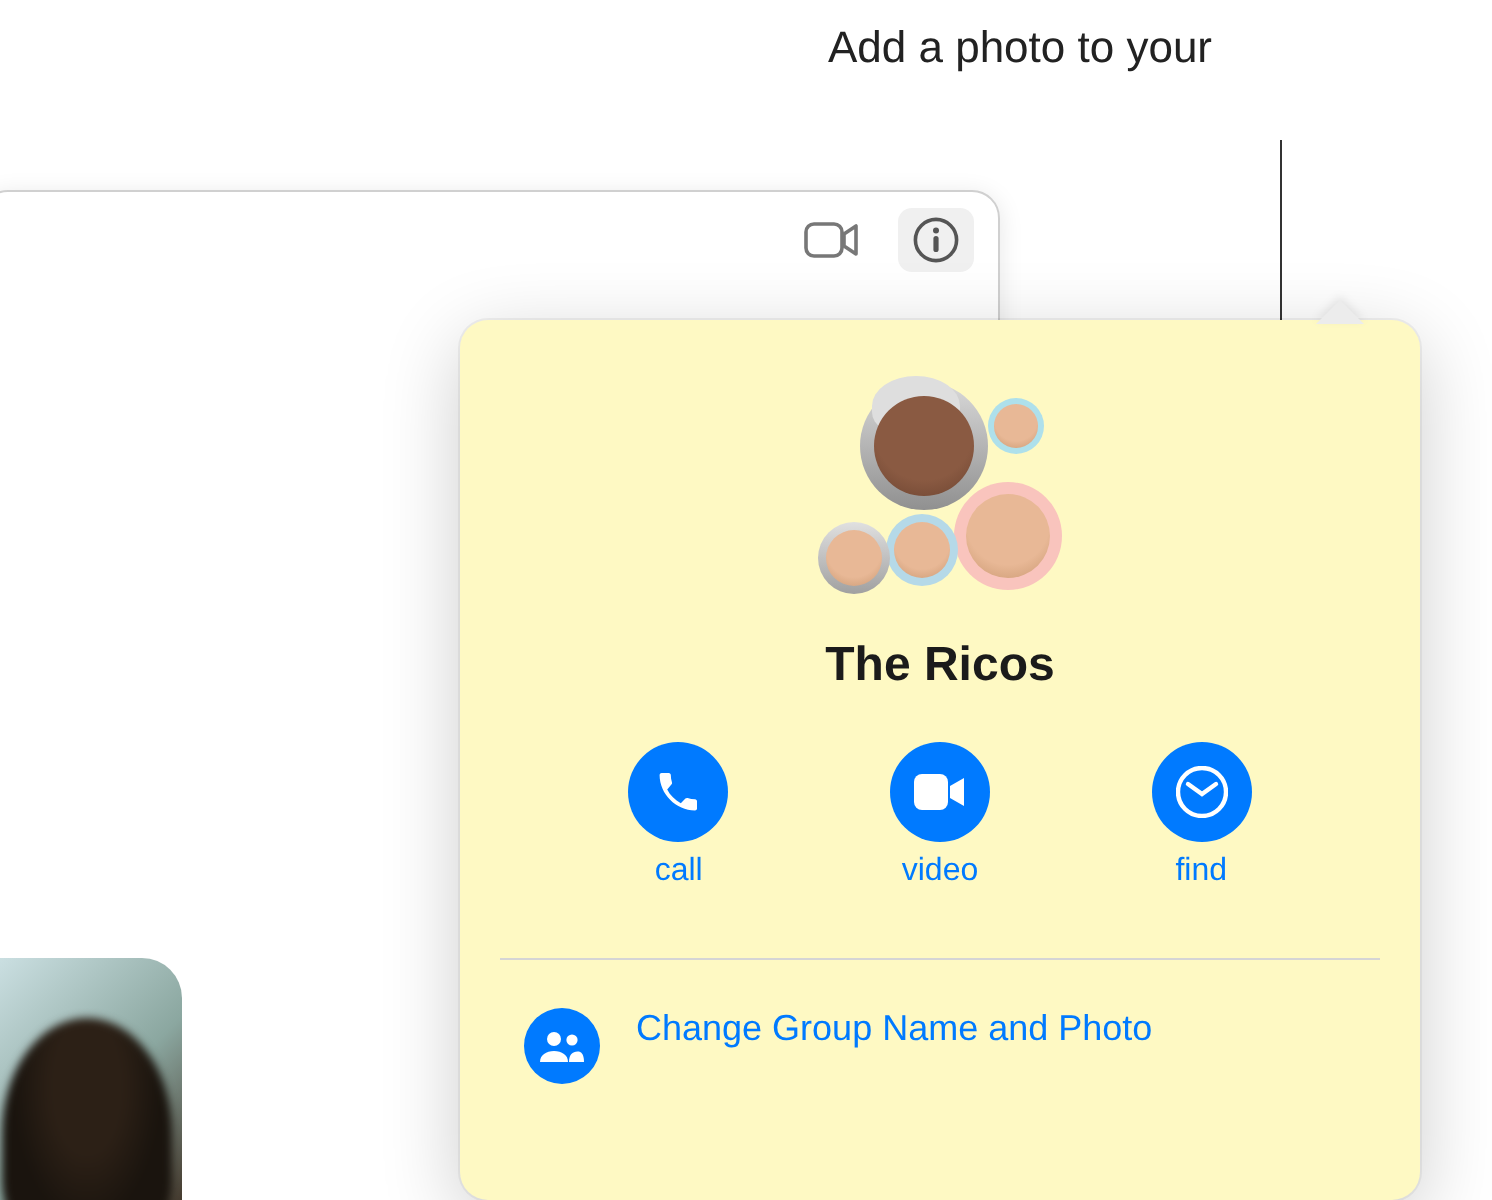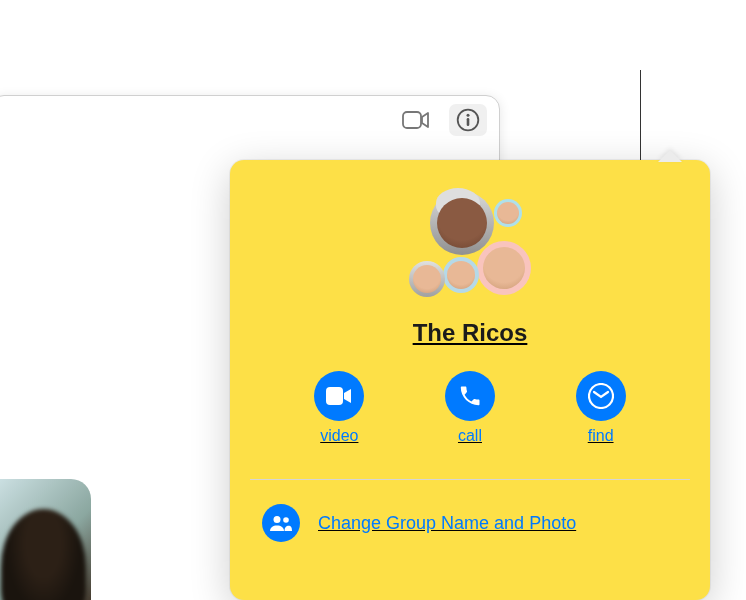--- a/index.html
+++ b/index.html
@@ -91,25 +91,24 @@
       background: radial-gradient(ellipse at 50% 30%, #2c2016 30%, #1a140e 60%);
       border-radius: 50% 50% 30% 30%;
       filter: blur(2px);
     }
     .popover {
       position: absolute;
       top: 160px;
       left: 230px;
       width: 480px;
       height: 440px;
-      background: #fde047;
+      background: #fef9c3;
       border-radius: 14px;
       box-shadow: 0 10px 40px rgba(0,0,0,0.2), 0 0 0 1px rgba(0,0,0,0.05);
       padding: 24px;
-      text-decoration: underline;
     }
     .popover-arrow {
       position: absolute;
       top: -10px;
       right: 28px;
       width: 0;
       height: 0;
       border-left: 12px solid transparent;
       border-right: 12px solid transparent;
       border-bottom: 12px solid #ececec;
@@ -173,21 +172,20 @@
       font-size: 16px;
       color: #007aff;
     }
     .divider {
       height: 1px;
       background: #d5d5d5;
       margin: 0 -4px 18px;
     }
     .change-row {
       display: flex;
-      align-items: center;
       gap: 18px;
       padding: 6px 8px;
     }
     .change-icon {
       width: 38px;
       height: 38px;
       border-radius: 50%;
       background: #007aff;
       display: flex;
       align-items: center;
@@ -197,21 +195,21 @@
     .change-text {
       font-size: 18px;
       color: #007aff;
       font-weight: 400;
     }
   </style>
 </head>
 <body>
 
 <div class="annotation">
-  <br>
+  <span>Add a photo to your</span><br>
 </div>
 
 <div class="callout-line callout-v"></div>
 <div class="callout-line callout-h"></div>
 
 <div class="window-area">
   <div class="toolbar">
     <div class="tb-btn">
       <svg width="28" height="20" viewBox="0 0 28 20">
         <rect x="1" y="2" width="18" height="16" rx="4" fill="none" stroke="currentColor" stroke-width="1.8"></rect>
@@ -251,34 +249,34 @@
     <div class="av av4">
         <div class="av-face"></div>
       </div>
   </div>
 
   <div class="group-name">The Ricos</div>
 
   <div class="actions">
     <div class="action">
       <div class="action-circle">
+        <svg width="24" height="24" viewBox="0 0 24 24" fill="currentColor">
+          <path d="M6.6 10.8c1.5 2.9 3.9 5.3 6.8 6.8l2.3-2.3c.3-.3.7-.4 1.1-.3 1.2.4 2.4.6 3.7.6.6 0 1 .5 1 1v3.6c0 .6-.5 1-1 1C11 21.2 2.8 13 2.8 3.5c0-.6.5-1 1-1h3.6c.6 0 1 .5 1 1 0 1.3.2 2.5.6 3.7.1.4 0 .8-.3 1.1l-2.1 2.5z"></path>
+        </svg>
+      </div>
+      <div class="action-label">call</div>
+    </div>
+    <div class="action">
+      <div class="action-circle">
         <svg width="26" height="18" viewBox="0 0 26 18" fill="currentColor">
           <rect x="0" y="0" width="17" height="18" rx="4"></rect>
           <path d="M18 6 L25 2 L25 16 L18 12 Z"></path>
         </svg>
       </div>
       <div class="action-label">video</div>
-    </div>
-    <div class="action">
-      <div class="action-circle">
-        <svg width="24" height="24" viewBox="0 0 24 24" fill="currentColor">
-          <path d="M6.6 10.8c1.5 2.9 3.9 5.3 6.8 6.8l2.3-2.3c.3-.3.7-.4 1.1-.3 1.2.4 2.4.6 3.7.6.6 0 1 .5 1 1v3.6c0 .6-.5 1-1 1C11 21.2 2.8 13 2.8 3.5c0-.6.5-1 1-1h3.6c.6 0 1 .5 1 1 0 1.3.2 2.5.6 3.7.1.4 0 .8-.3 1.1l-2.1 2.5z"></path>
-        </svg>
-      </div>
-      <div class="action-label">call</div>
     </div>
     <div class="action">
       <div class="action-circle">
         <svg width="26" height="26" viewBox="0 0 26 26">
           <circle cx="13" cy="13" r="12" fill="none" stroke="currentColor" stroke-width="2.2"></circle>
           <path d="M6 9 L13 14 L20 9" fill="none" stroke="currentColor" stroke-width="2.2" stroke-linecap="round"></path>
         </svg>
       </div>
       <div class="action-label">find</div>
     </div>

